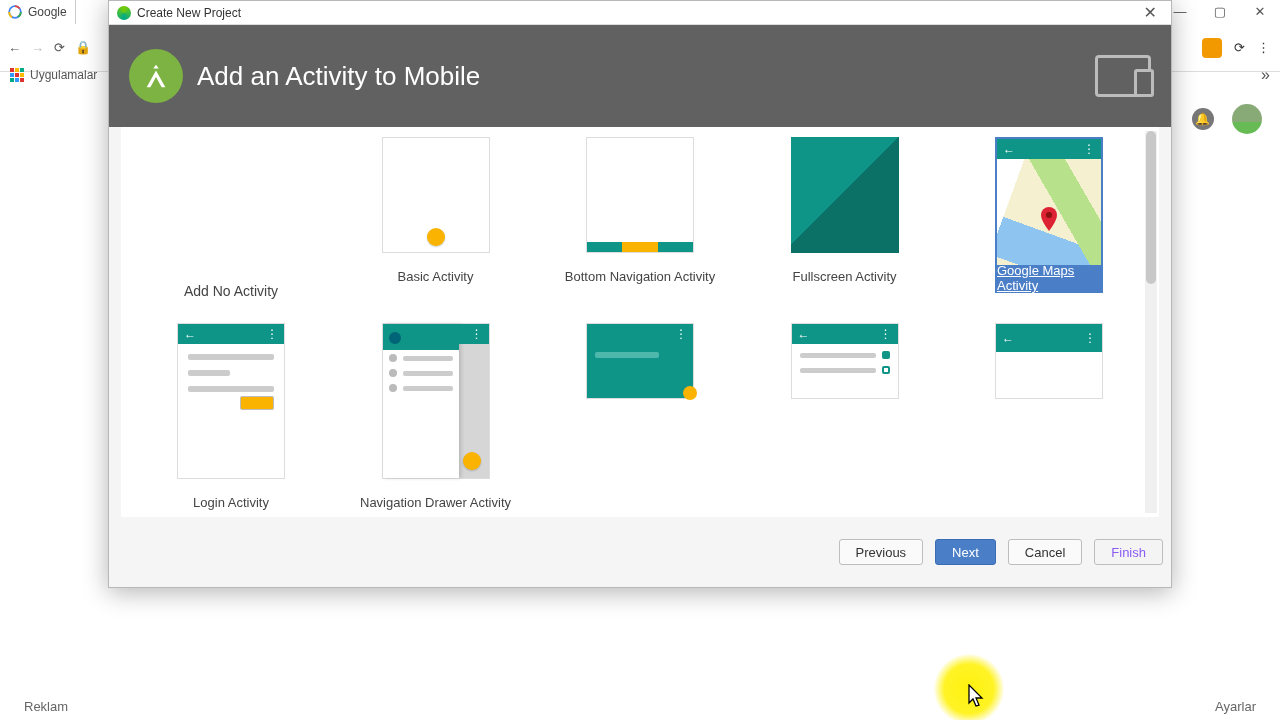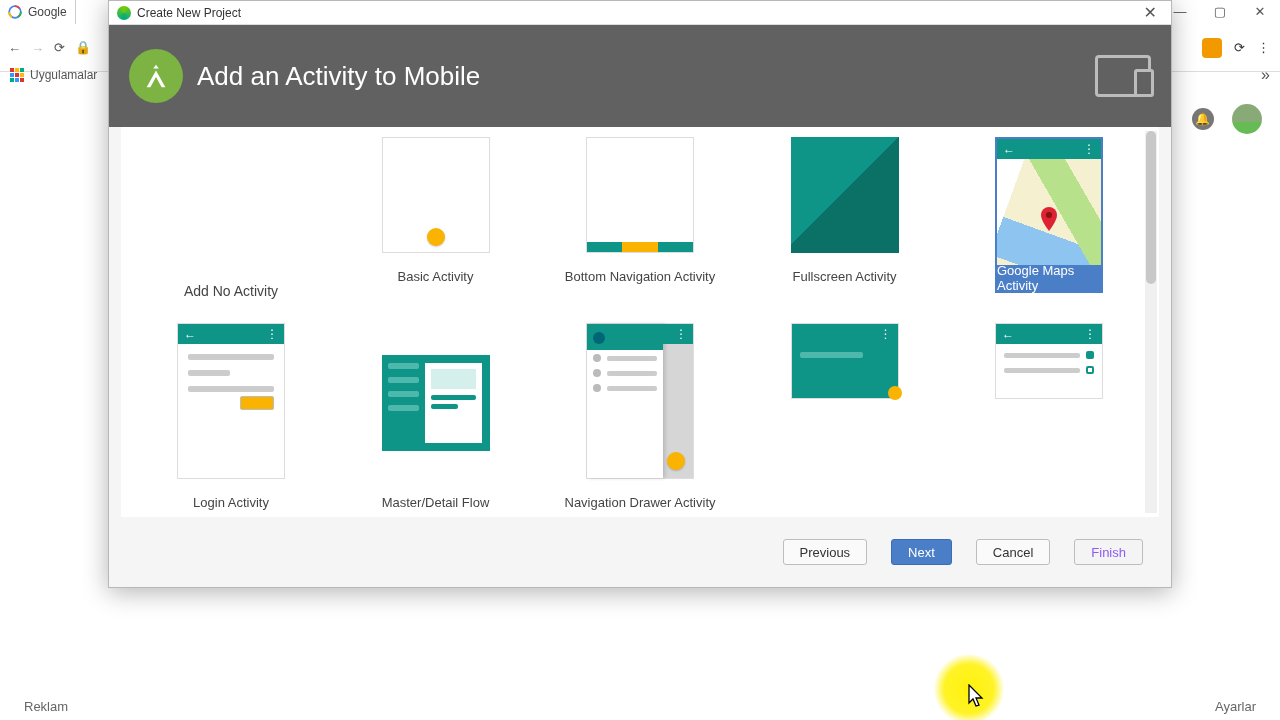--- a/index.html
+++ b/index.html
@@ -106,20 +106,21 @@
   .row1 .thumb { height: 116px; }
   .no-act .thumb { border:none; }
   .no-act { justify-content:center; }
   .no-act .lbl { margin-top: 30px; font-size:14px; }
   .lbl { margin-top:16px; text-align:center; }
   .selected .thumb { border:2px solid #4a7ec6; }
   .selected .lbl-bar {
     position:absolute; left:0; right:0; bottom:0; height:26px;
     background:#4a7ec6; color:#fff; display:flex; align-items:center; justify-content:center;
     font-size:13px;
+    text-decoration:underline;
   }
 
   
   .appbar { height:20px; background:#0f9587; display:flex; align-items:center; justify-content:space-between; padding:0 6px; color:#fff; font-size:12px;}
   .fab { position:absolute; width:18px; height:18px; border-radius:50%; background:#f9b300; right:8px; bottom:8px; box-shadow:0 1px 2px rgba(0,0,0,.2);}
 
   
   .basic .thumb{ border:1px solid #ddd;}
   .basic .fab{ bottom:6px; right:44px;}
   .botnav .thumb{ border:1px solid #ddd;}
@@ -175,21 +176,21 @@
   .tabbed .thumb{}
   .tabbed .appbar{ height:28px;}
 
   .scroll-track{
     position:absolute; right:2px; top:4px; bottom:4px; width:12px; background:#f0f0f0;
   }
   .scroll-thumb{ position:absolute; top:0; height:40%; left:1px; right:1px; background:#c8c8c8; border-radius:6px;}
 
   .dlg-footer {
     height:70px; display:flex; align-items:center; justify-content:flex-end;
-    gap:24px; padding:0 28px;
+    gap:12px; padding:0 8px;
   }
   .btn {
     height:26px; padding:0 16px; border:1px solid #bdbdbd; background:#fafafa;
     border-radius:3px; font-size:13px; color:#333; cursor:pointer;
   }
   .btn.primary{ background:#4a7ec6; color:#fff; border-color:#3a6db6;}
   .btn.disabled{ color:#8b5cf6; background:#f4f4f4; }
 
   
   .highlight{
@@ -317,38 +318,20 @@
             <div class="appbar">
               <span>←</span>
               <span>⋮</span>
             </div>
             <div class="field"></div>
             <div class="field short"></div>
             <div class="field"></div>
             <div class="btn"></div>
           </div>
           <div class="lbl">Login Activity</div>
-        </div>
-        <div class="tile row2 masterdetail">
-          <div class="thumb">
-            <div class="md">
-              <div class="side">
-                <div></div>
-                <div></div>
-                <div></div>
-                <div></div>
-              </div>
-              <div class="main">
-                <div class="hd"></div>
-                <div class="ln"></div>
-                <div class="ln" style="width:60%"></div>
-              </div>
-            </div>
-          </div>
-          <div class="lbl">Master/Detail Flow</div>
         </div>
         <div class="tile row2 navdrawer">
           <div class="thumb">
             <div class="shade"></div>
             <div class="drawer">
               <div class="hdr"></div>
               <div class="dot"></div>
               <div class="item">
                 <div class="c"></div>
                 <div class="l"></div>

